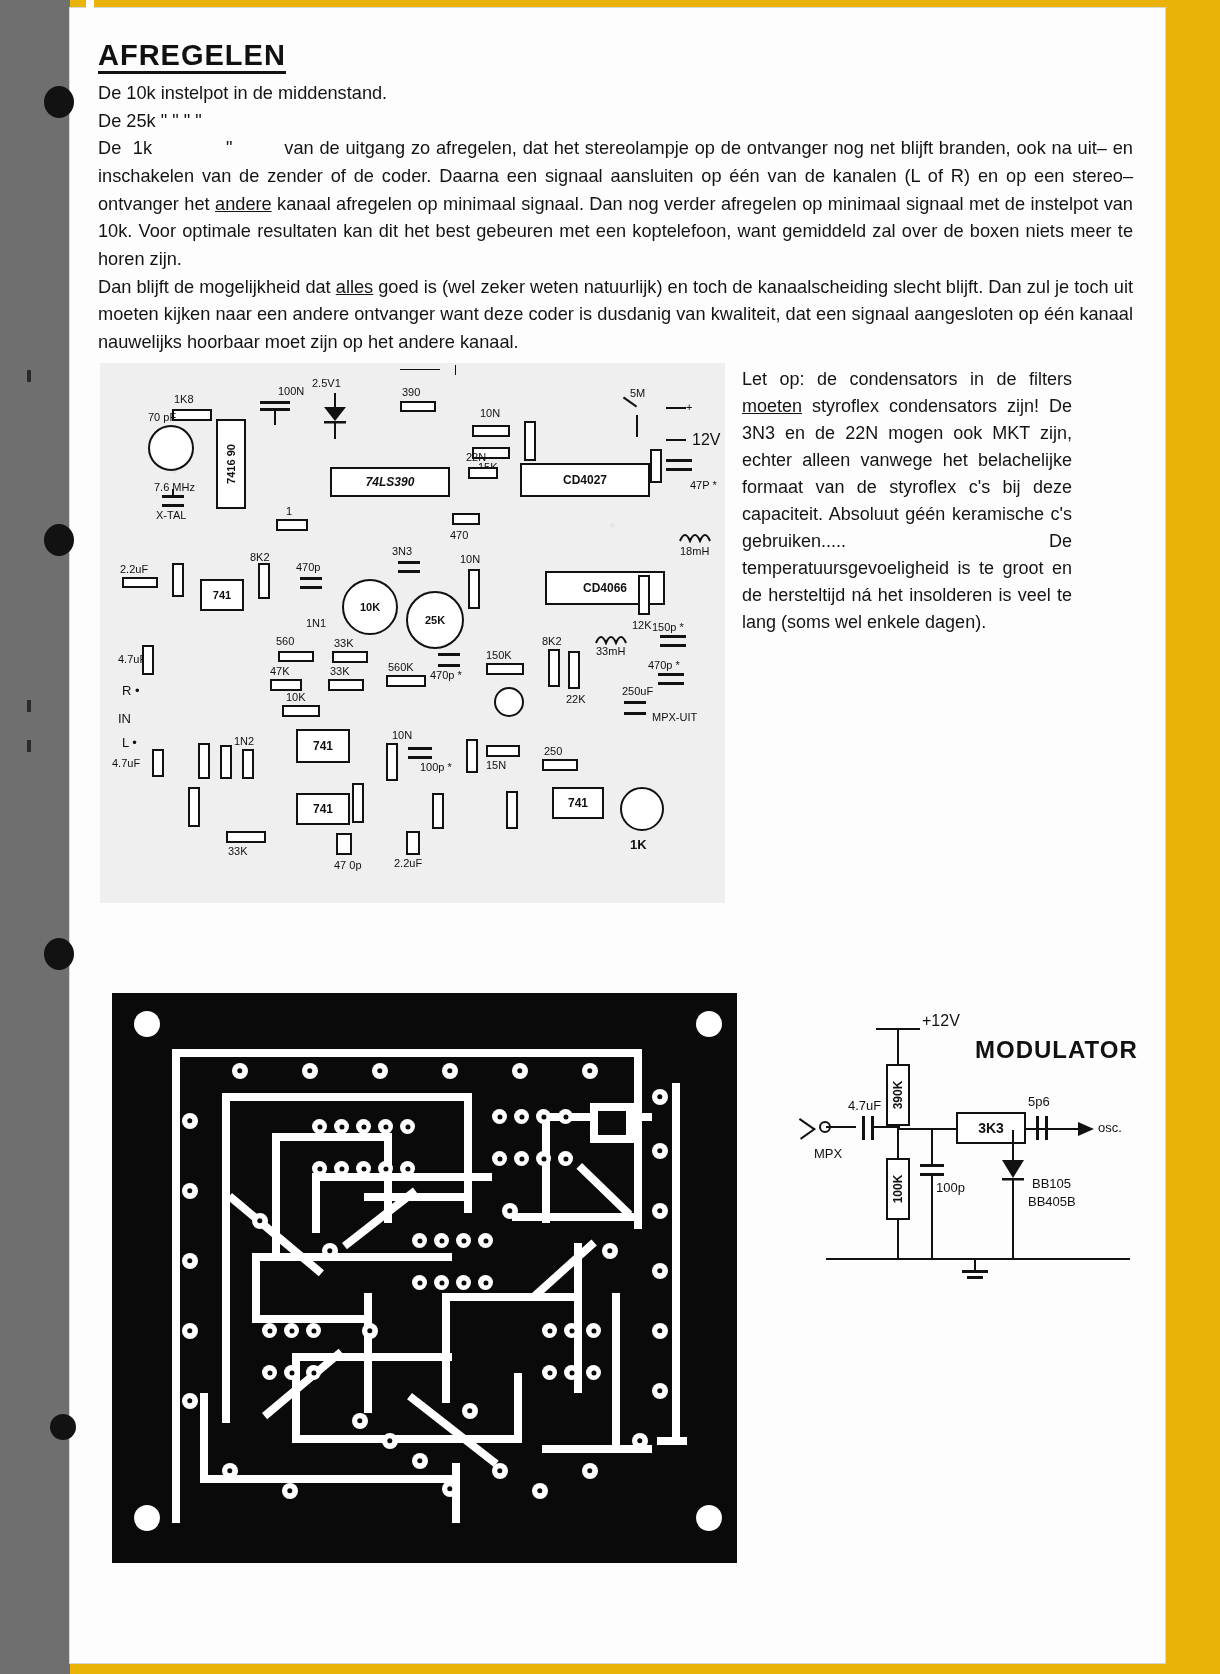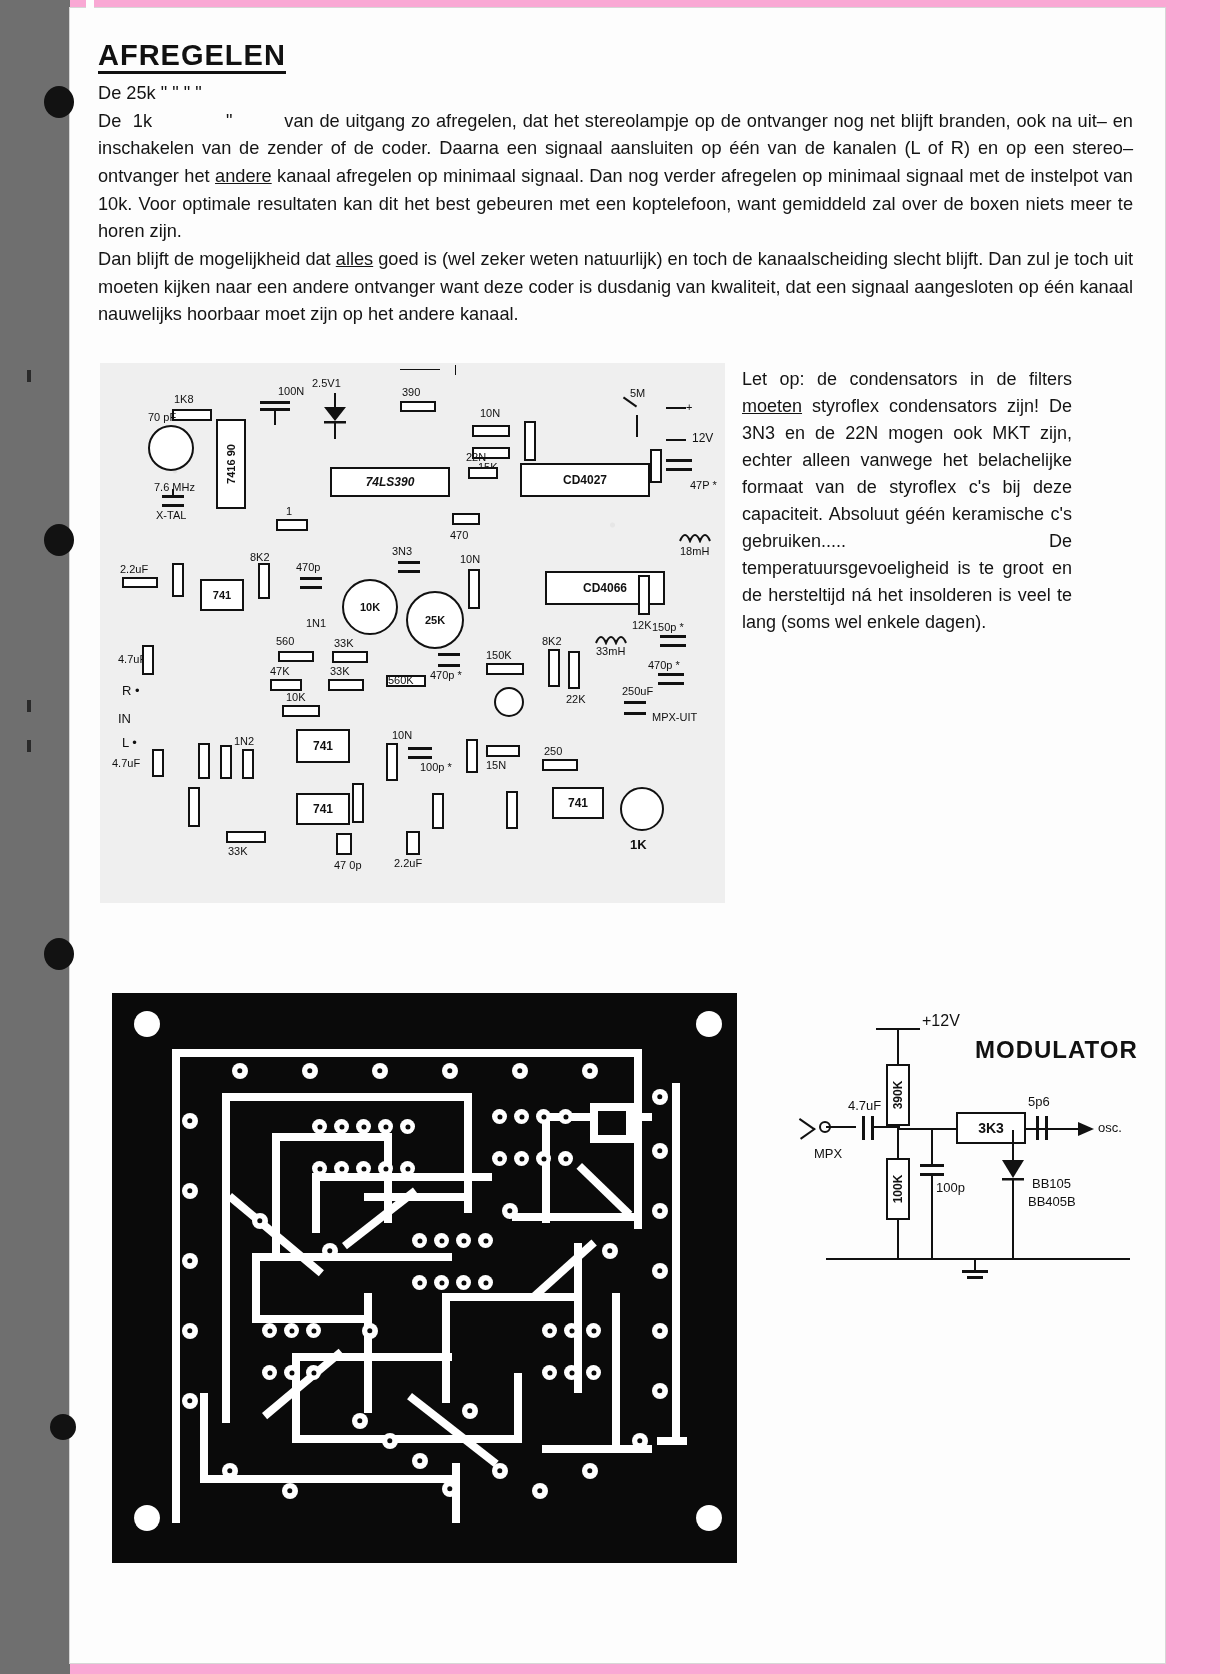--- a/index.html
+++ b/index.html
@@ -4,21 +4,21 @@
 <style>
   html, body {
     margin: 0;
     padding: 0;
     background: #8e8e8e;
   }
   #page {
     position: relative;
     width: 1220px;
     height: 1674px;
-    background: #f9a8d4;
+    background: #eab308;
     overflow: hidden;
     font-family: "Liberation Sans", sans-serif;
   }
   
   #sheet {
     position: absolute;
     left: 70px;
     top: 8px;
     width: 1095px;
     height: 1655px;
@@ -268,20 +268,21 @@
 
   <div class="edge-tick" style="top:370px"></div>
   <div class="edge-tick" style="top:700px"></div>
   <div class="edge-tick" style="top:740px"></div>
 
   <div style="position:absolute;left:70px;top:8px;width:1095px;height:1655px;">
 
     <div id="title">AFREGELEN</div>
 
     <div class="body-text">
+      <p class="nojust">De 10k instelpot in de middenstand.</p>
       <p class="nojust">De 25k      "      "    "      "</p>
       <p>De&nbsp; 1k<span class="ind2"></span>" <span class="ind"></span>van de uitgang zo afregelen, dat het stereolampje op de ontvanger nog net blijft branden, ook na uit– en inschakelen van de zender of de coder. Daarna een signaal aansluiten op één van de kanalen (L of R) en op een stereo–ontvanger het <u>andere</u> kanaal afregelen op minimaal signaal. Dan nog verder afregelen op minimaal signaal met de instelpot van 10k. Voor optimale resultaten kan dit het best gebeuren met een koptelefoon, want gemiddeld zal over de boxen niets meer te horen zijn.</p>
       <p>Dan blijft de mogelijkheid dat <u>alles</u> goed is (wel zeker weten natuurlijk) en toch de kanaalscheiding slecht blijft. Dan zul je toch uit moeten kijken naar een andere ontvanger want deze coder is dusdanig van kwaliteit, dat een signaal aangesloten op één kanaal nauwelijks hoorbaar moet zijn op het andere kanaal.</p>
     </div>
 
     <div id="note">
       Let op: de condensators in de filters <u>moeten</u> styroflex condensators zijn! De 3N3 en de 22N mogen ook MKT zijn, echter alleen vanwege het belachelijke formaat van de styroflex c's bij deze capaciteit. Absoluut géén keramische c's gebruiken..... De temperatuursgevoeligheid is te groot en de hersteltijd ná het insolderen is veel te lang (soms wel enkele dagen).
     </div>
 
     <div id="figure-layout">
@@ -317,21 +318,21 @@
       <div class="cmp" style="left:378px;top:98px;">15K</div>
 
       <div class="res" style="left:424px;top:58px;width:12px;height:40px;"></div>
 
       <div class="wire" style="left:522px;top:38px;width:16px;height:2px;transform:rotate(35deg);"></div>
       <div class="cmp" style="left:530px;top:24px;">5M</div>
       <div class="wire" style="left:536px;top:52px;width:2px;height:22px;"></div>
 
       <div class="cmp" style="left:586px;top:38px;">+</div>
       <div class="wire" style="left:566px;top:44px;width:20px;height:2px;"></div>
-      <div class="cmp" style="left:592px;top:68px;font-size:12px;">12V</div>
+      <div class="cmp" style="left:592px;top:68px;font-size:16px;">12V</div>
       <div class="wire" style="left:566px;top:76px;width:20px;height:2px;"></div>
       <div class="res" style="left:550px;top:86px;width:12px;height:34px;"></div>
 
       <div class="cap" style="left:566px;top:96px;width:26px;height:12px;">
         <i style="left:0;top:0;width:26px;height:3px;"></i>
         <i style="left:0;top:9px;width:26px;height:3px;"></i>
       </div>
       <div class="cmp" style="left:590px;top:116px;">47P *</div>
 
       <div class="pot" style="left:48px;top:62px;width:46px;height:46px;">&nbsp;</div>
@@ -412,21 +413,21 @@
       <div class="res" style="left:232px;top:288px;width:36px;height:12px;"></div>
       <div class="cmp" style="left:234px;top:274px;">33K</div>
       <div class="res" style="left:170px;top:316px;width:32px;height:12px;"></div>
       <div class="cmp" style="left:170px;top:302px;">47K</div>
       <div class="res" style="left:228px;top:316px;width:36px;height:12px;"></div>
       <div class="cmp" style="left:230px;top:302px;">33K</div>
       <div class="res" style="left:182px;top:342px;width:38px;height:12px;"></div>
       <div class="cmp" style="left:186px;top:328px;">10K</div>
 
       <div class="res" style="left:286px;top:312px;width:40px;height:12px;"></div>
-      <div class="cmp" style="left:288px;top:311px;">560K</div>
+      <div class="cmp" style="left:288px;top:298px;">560K</div>
 
       <div class="cap" style="left:338px;top:290px;width:22px;height:14px;">
         <i style="left:0;top:0;width:22px;height:3px;"></i>
         <i style="left:0;top:11px;width:22px;height:3px;"></i>
       </div>
       <div class="cmp" style="left:330px;top:306px;">470p *</div>
 
       <div class="res" style="left:386px;top:300px;width:38px;height:12px;"></div>
       <div class="cmp" style="left:386px;top:286px;">150K</div>
 

